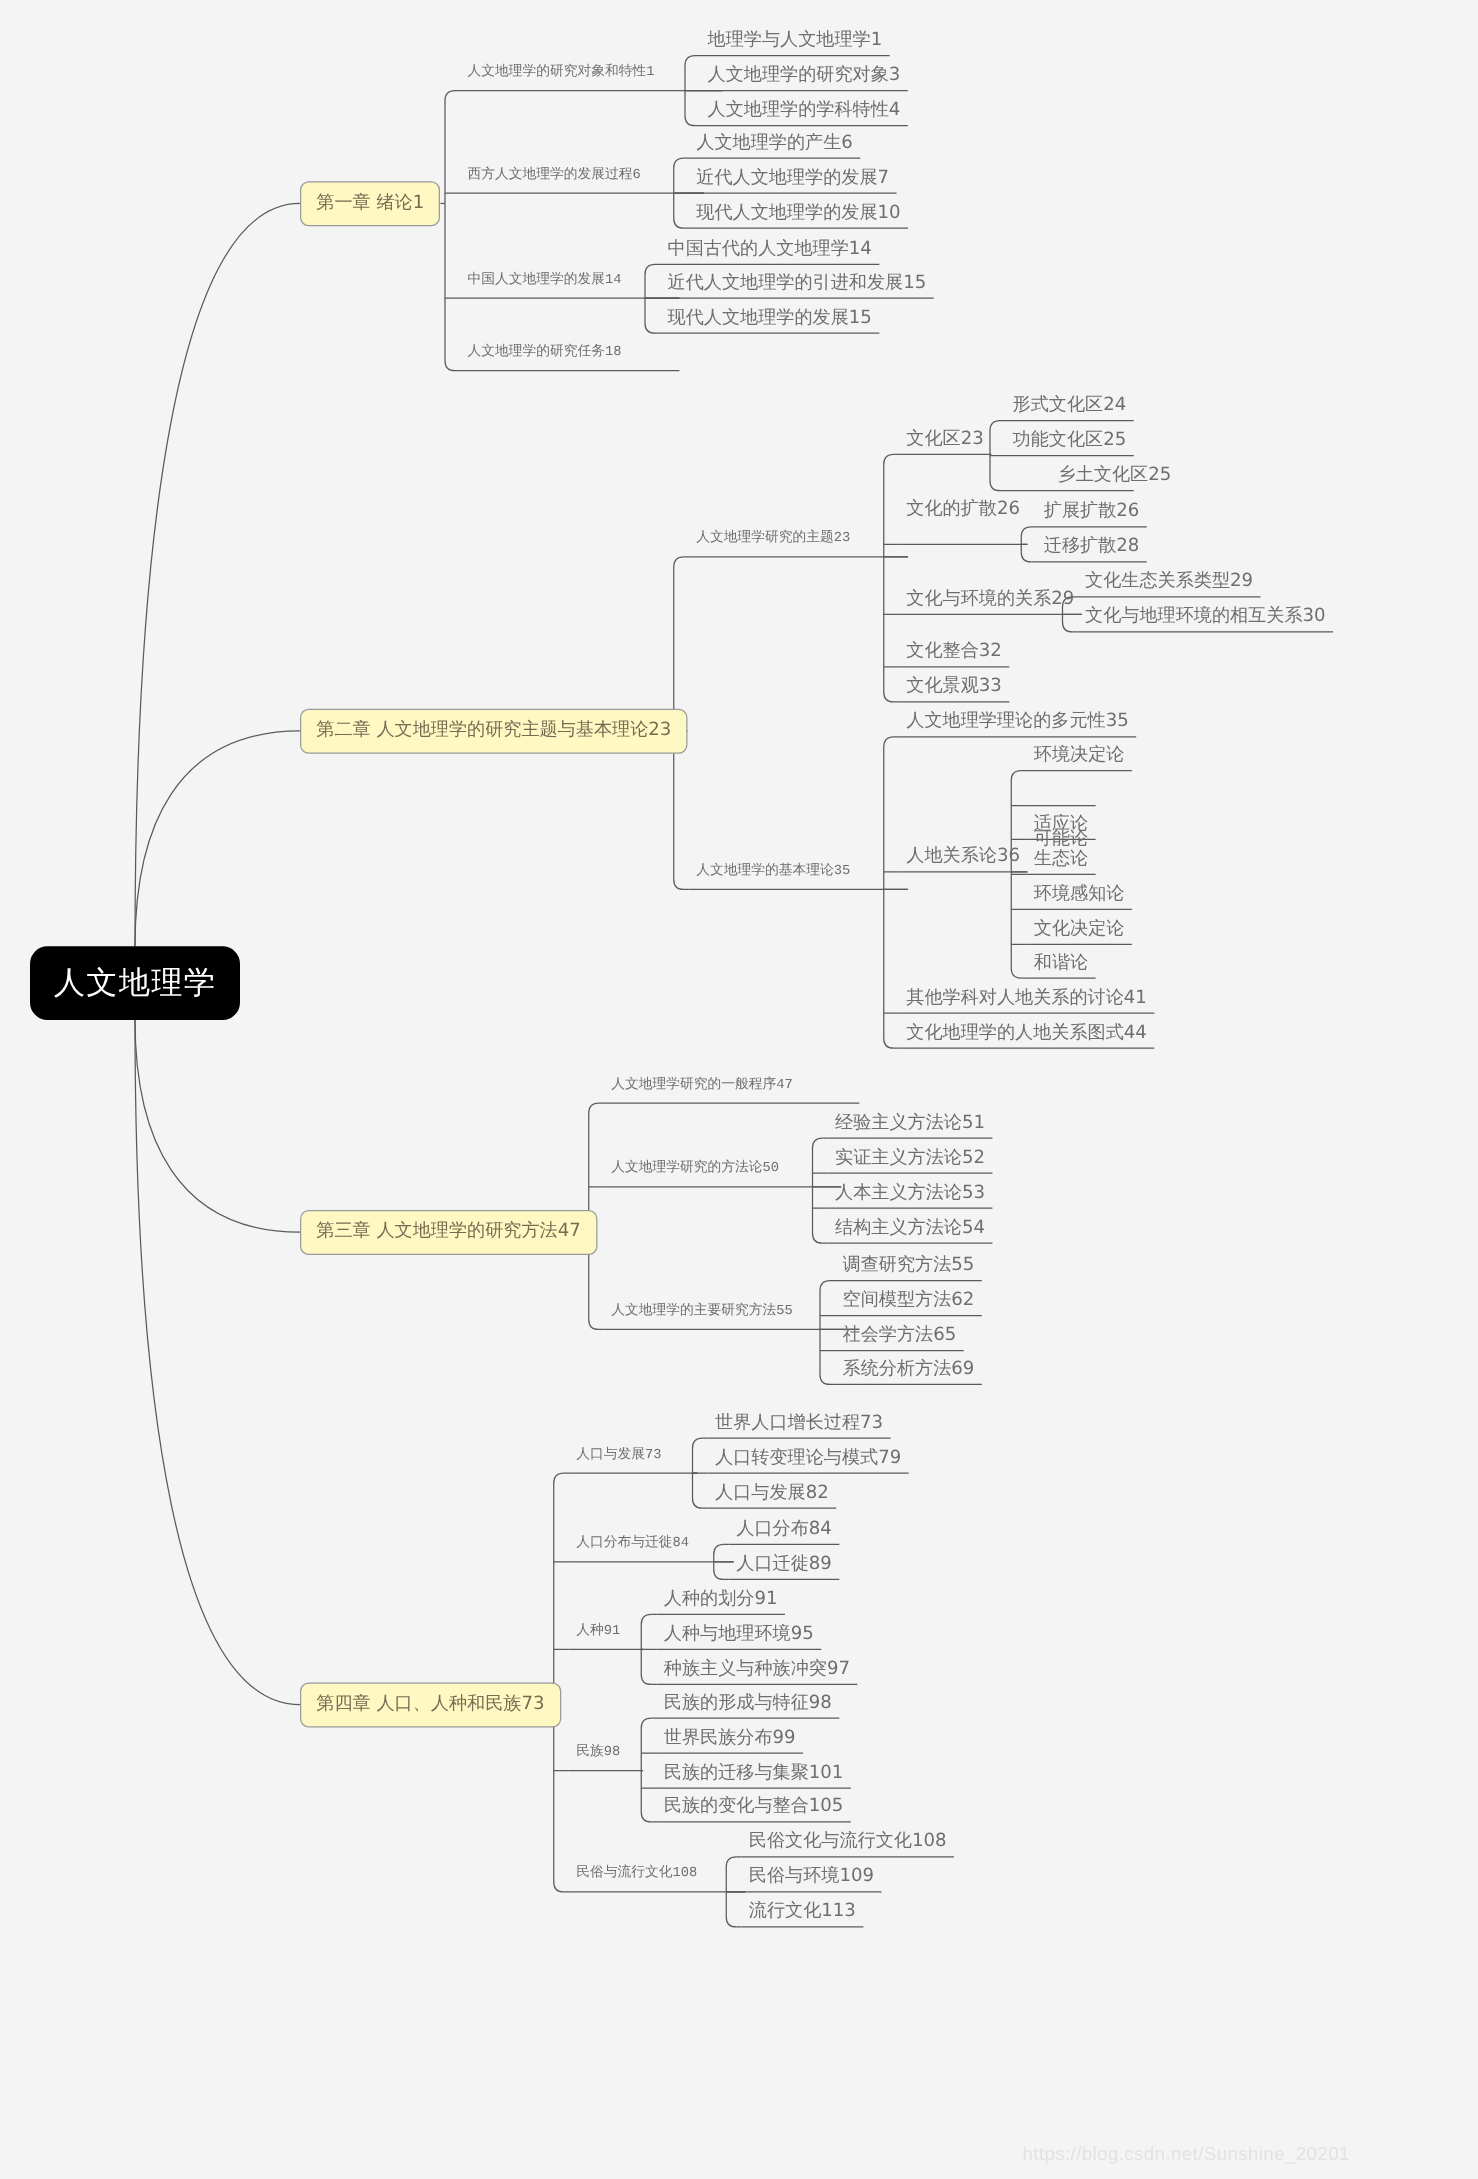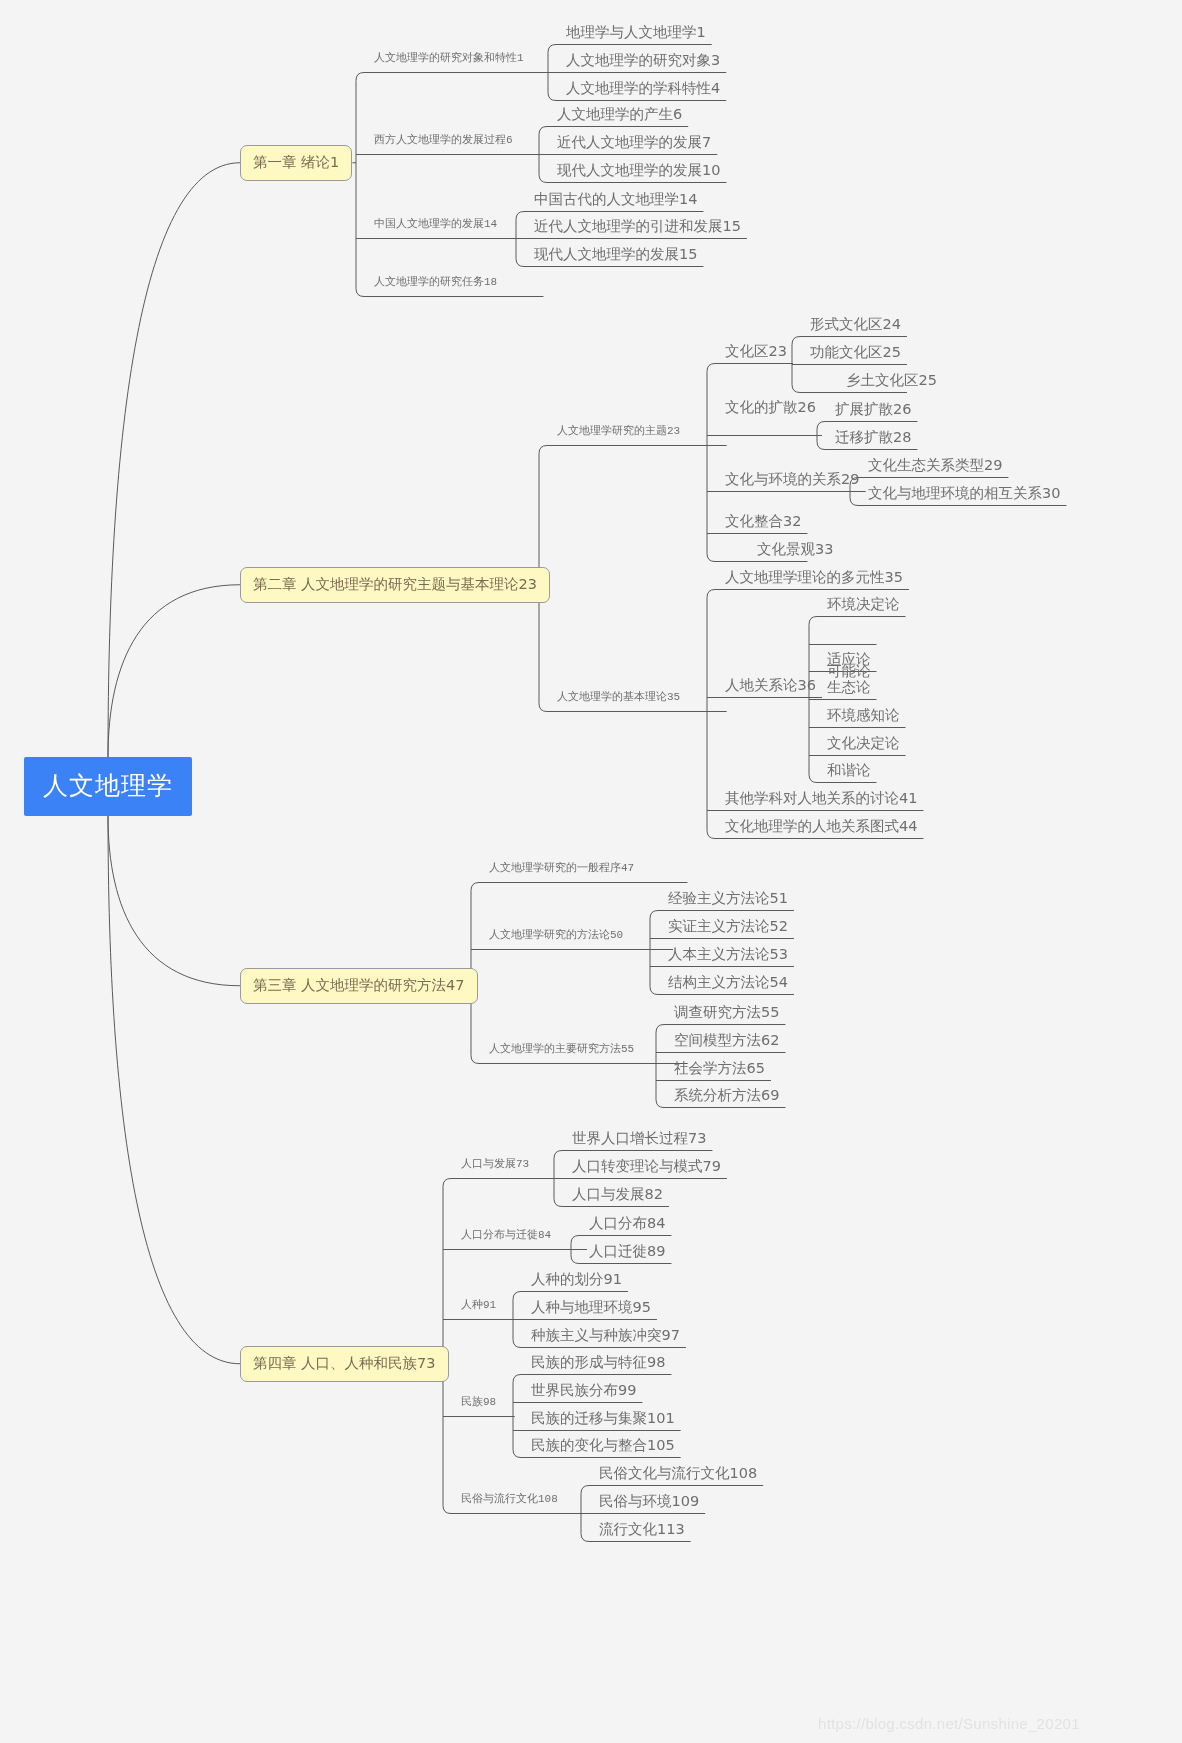--- a/index.html
+++ b/index.html
@@ -28,23 +28,23 @@
     height: 1743px;
     pointer-events: none;
   }
   .node {
     position: absolute;
     white-space: nowrap;
     box-sizing: border-box;
   }
   
   .node-root {
-    background: #3b82f6;
+    background: #000000;
     color: #ffffff;
-    border-radius: 2px;
+    border-radius: 14px;
     font-size: 25px;
     line-height: 1;
     padding: 16px 19px 18px 19px;
     letter-spacing: 1px;
     font-family: "DejaVu Sans", "Liberation Sans", sans-serif;
   }
   
   .node-chapter {
     background: #fef9c3;
     color: #7a6a52;
@@ -290,21 +290,21 @@
       <div class="node node-l3" style="left: 804px; top: 317px;">形式文化区24</div>
       <div class="node node-l3" style="left: 804px; top: 345px;">功能文化区25</div>
       <div class="node node-l3" style="left: 804px; top: 373px; margin-left: 36px;">乡土文化区25</div>
       <div class="node node-l3" style="left: 719px; top: 400px;">文化的扩散26</div>
       <div class="node node-l3" style="left: 829px; top: 402px;">扩展扩散26</div>
       <div class="node node-l3" style="left: 829px; top: 430px;">迁移扩散28</div>
       <div class="node node-l3" style="left: 719px; top: 472px;">文化与环境的关系29</div>
       <div class="node node-l3" style="left: 862px; top: 458px;">文化生态关系类型29</div>
       <div class="node node-l3" style="left: 862px; top: 486px;">文化与地理环境的相互关系30</div>
       <div class="node node-l3" style="left: 719px; top: 514px;">文化整合32</div>
-      <div class="node node-l3" style="left: 719px; top: 542px; margin-left: 32px;">文化景观33</div>
+      <div class="node node-l3" style="left: 719px; top: 542px;">文化景观33</div>
       <div class="node node-l2" style="left: 551px; top: 692px;">人文地理学的基本理论35</div>
       <div class="node node-l3" style="left: 719px; top: 570px;">人文地理学理论的多元性35</div>
       <div class="node node-l3" style="left: 719px; top: 678px;">人地关系论36</div>
       <div class="node node-l3" style="left: 821px; top: 597px;">环境决定论</div>
       <div class="node node-l3" style="left: 821px; top: 625px; margin-top: 39px;">可能论</div>
       <div class="node node-l3" style="left: 821px; top: 652px;">适应论</div>
       <div class="node node-l3" style="left: 821px; top: 680px;">生态论</div>
       <div class="node node-l3" style="left: 821px; top: 708px;">环境感知论</div>
       <div class="node node-l3" style="left: 821px; top: 736px;">文化决定论</div>
       <div class="node node-l3" style="left: 821px; top: 763px;">和谐论</div>

